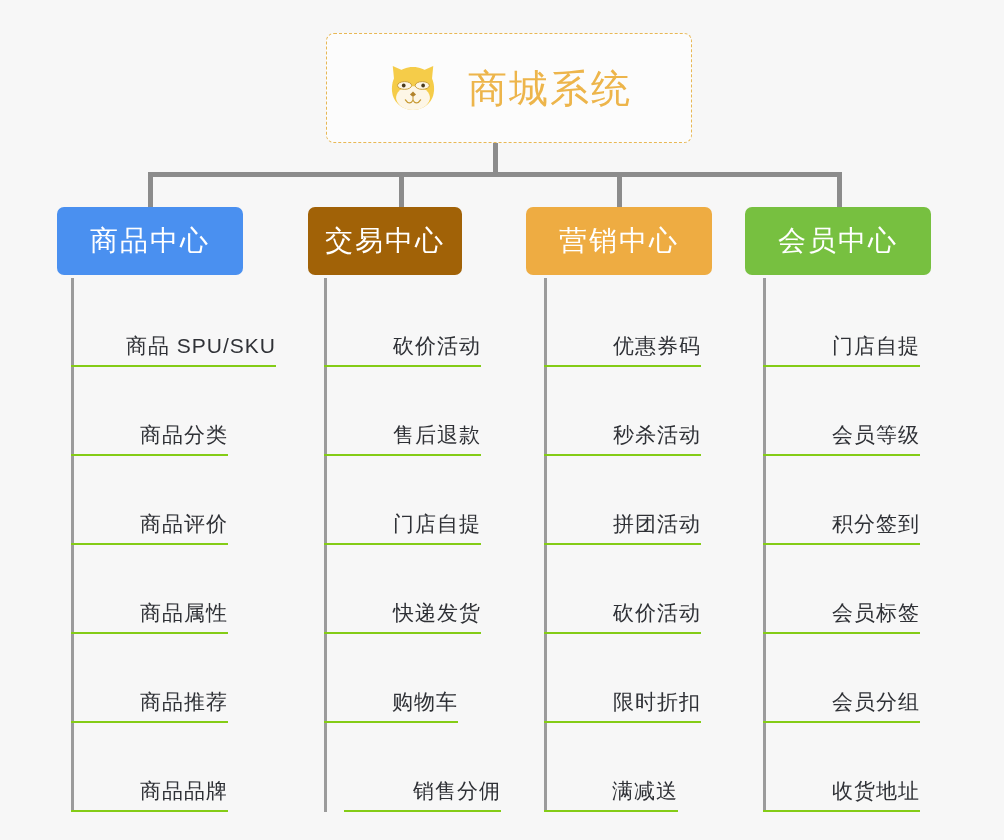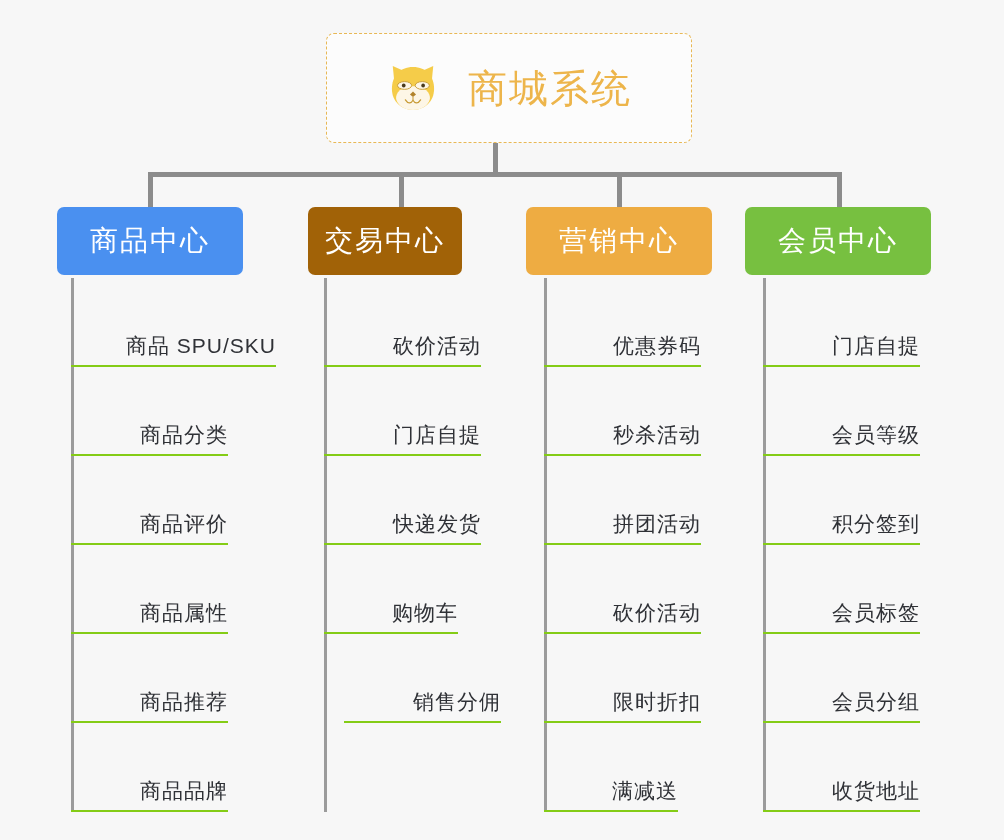--- a/index.html
+++ b/index.html
@@ -174,20 +174,23 @@
       <span class="leaf-label">商品品牌</span>
     </div>
   </div>
 
   <div class="leaf-col" style="left:324px;">
     <div class="leaf-spine" style="height:534px;"></div>
     <div class="leaf-item" style="width:157px;">
       <span class="leaf-label">砍价活动</span>
     </div>
     <div class="leaf-item" style="width:157px;">
+      <span class="leaf-label">售后退款</span>
+    </div>
+    <div class="leaf-item" style="width:157px;">
       <span class="leaf-label">门店自提</span>
     </div>
     <div class="leaf-item" style="width:157px;">
       <span class="leaf-label">快递发货</span>
     </div>
     <div class="leaf-item" style="width:134px;">
       <span class="leaf-label">购物车</span>
     </div>
     <div class="leaf-item" style="width:157px;margin-left:20px;">
       <span class="leaf-label">销售分佣</span>

